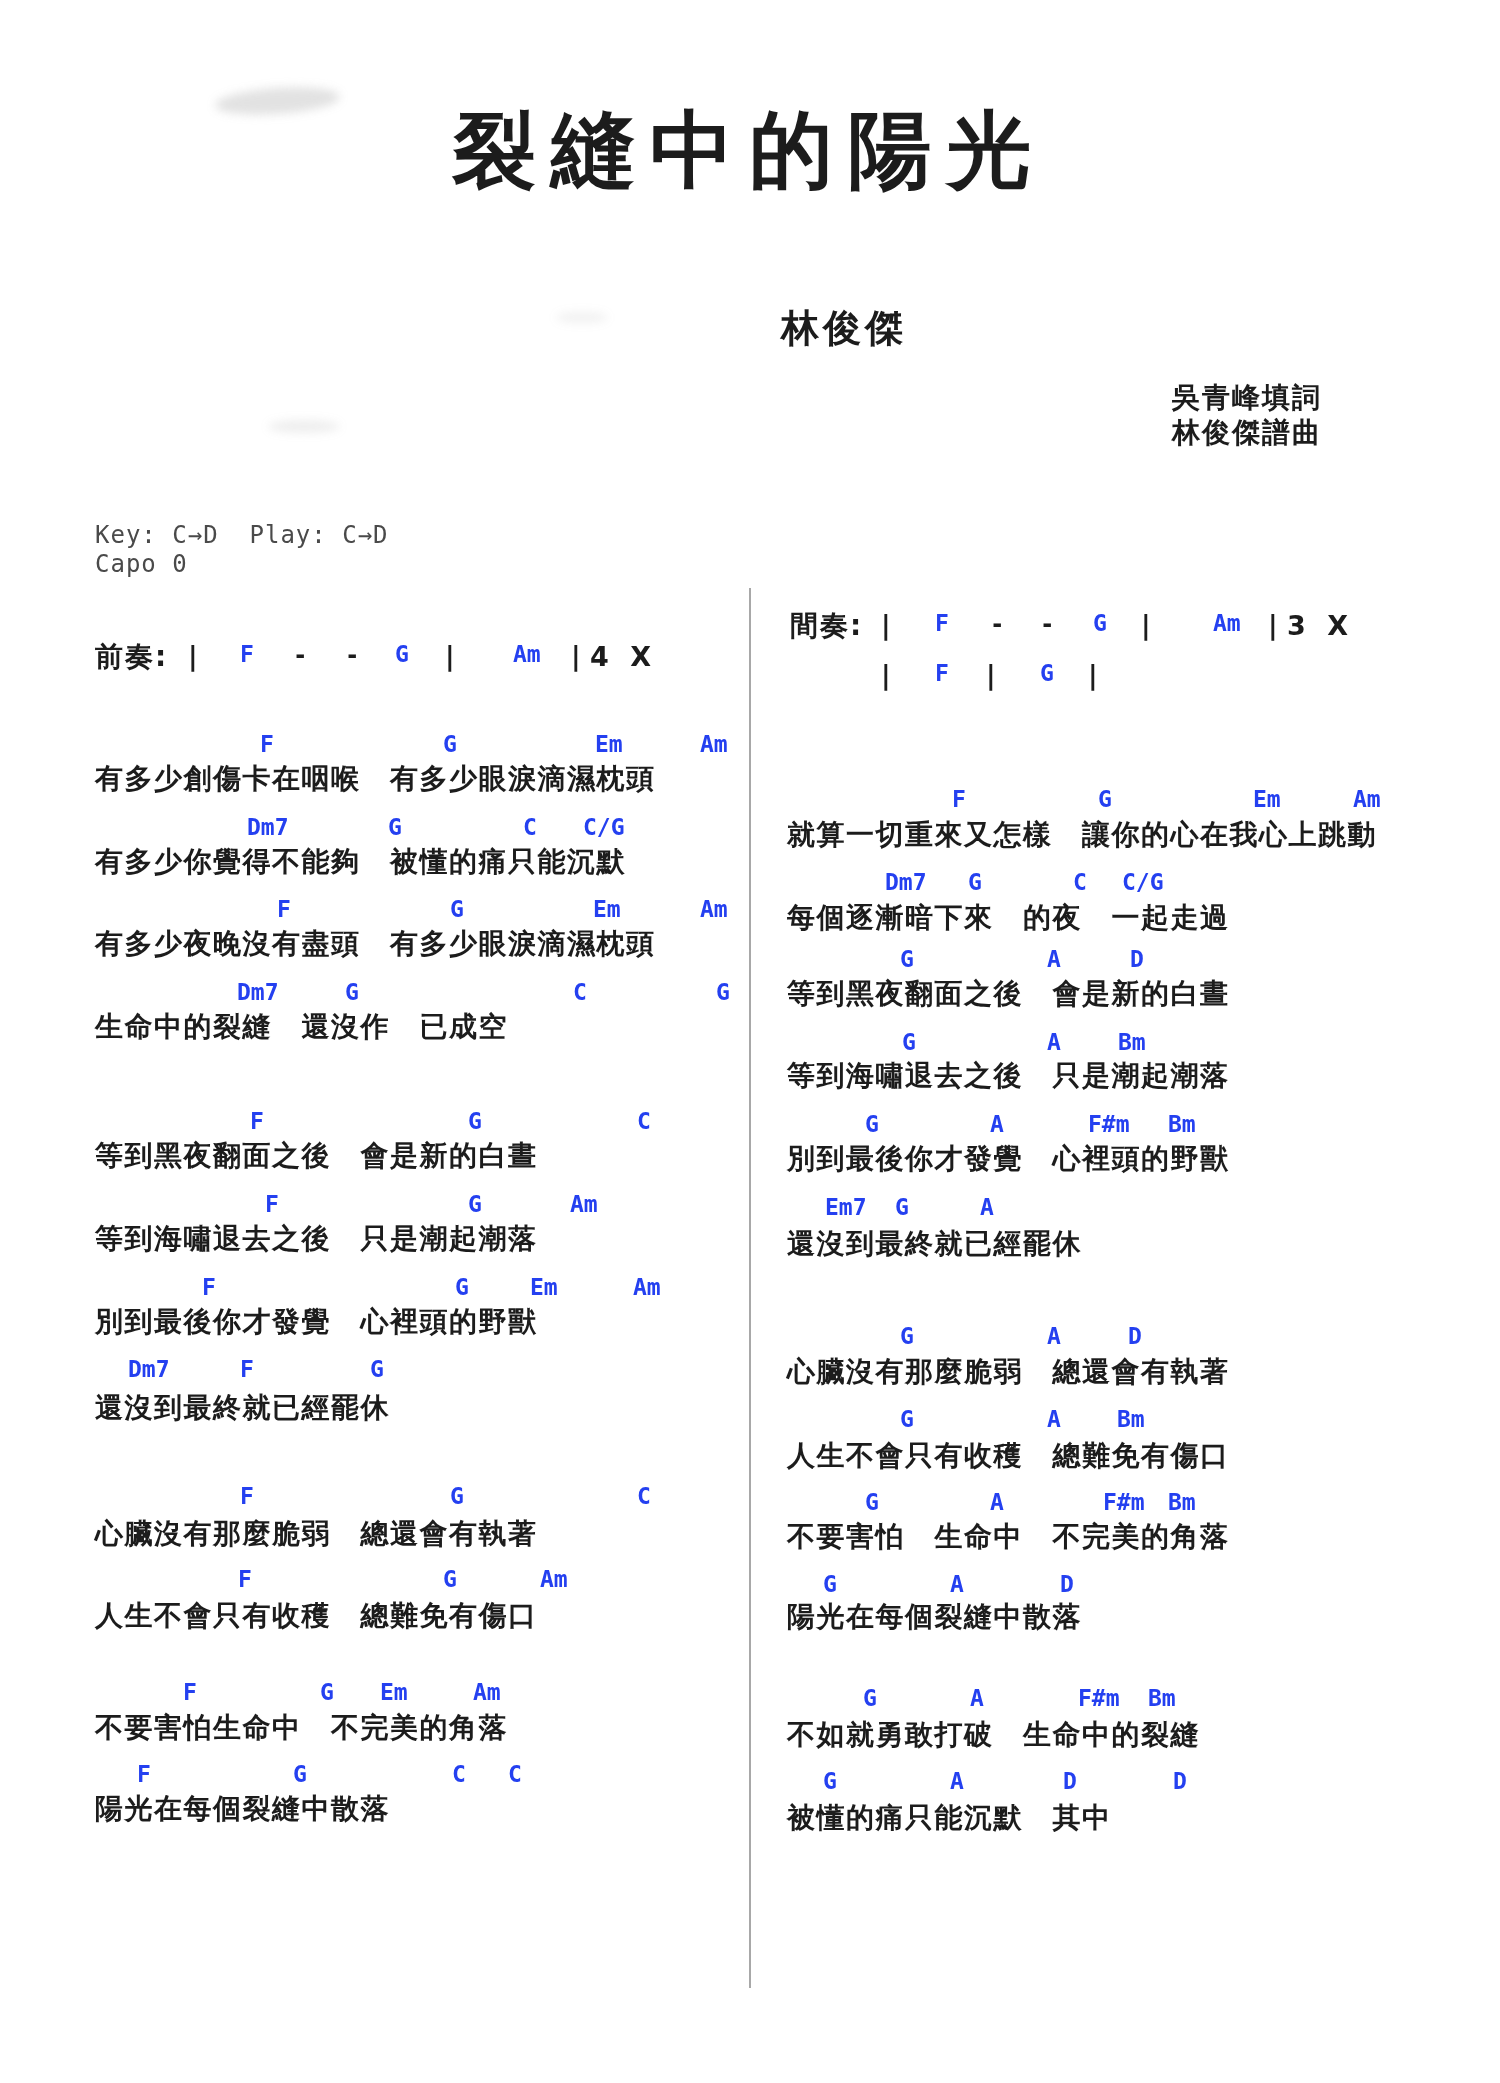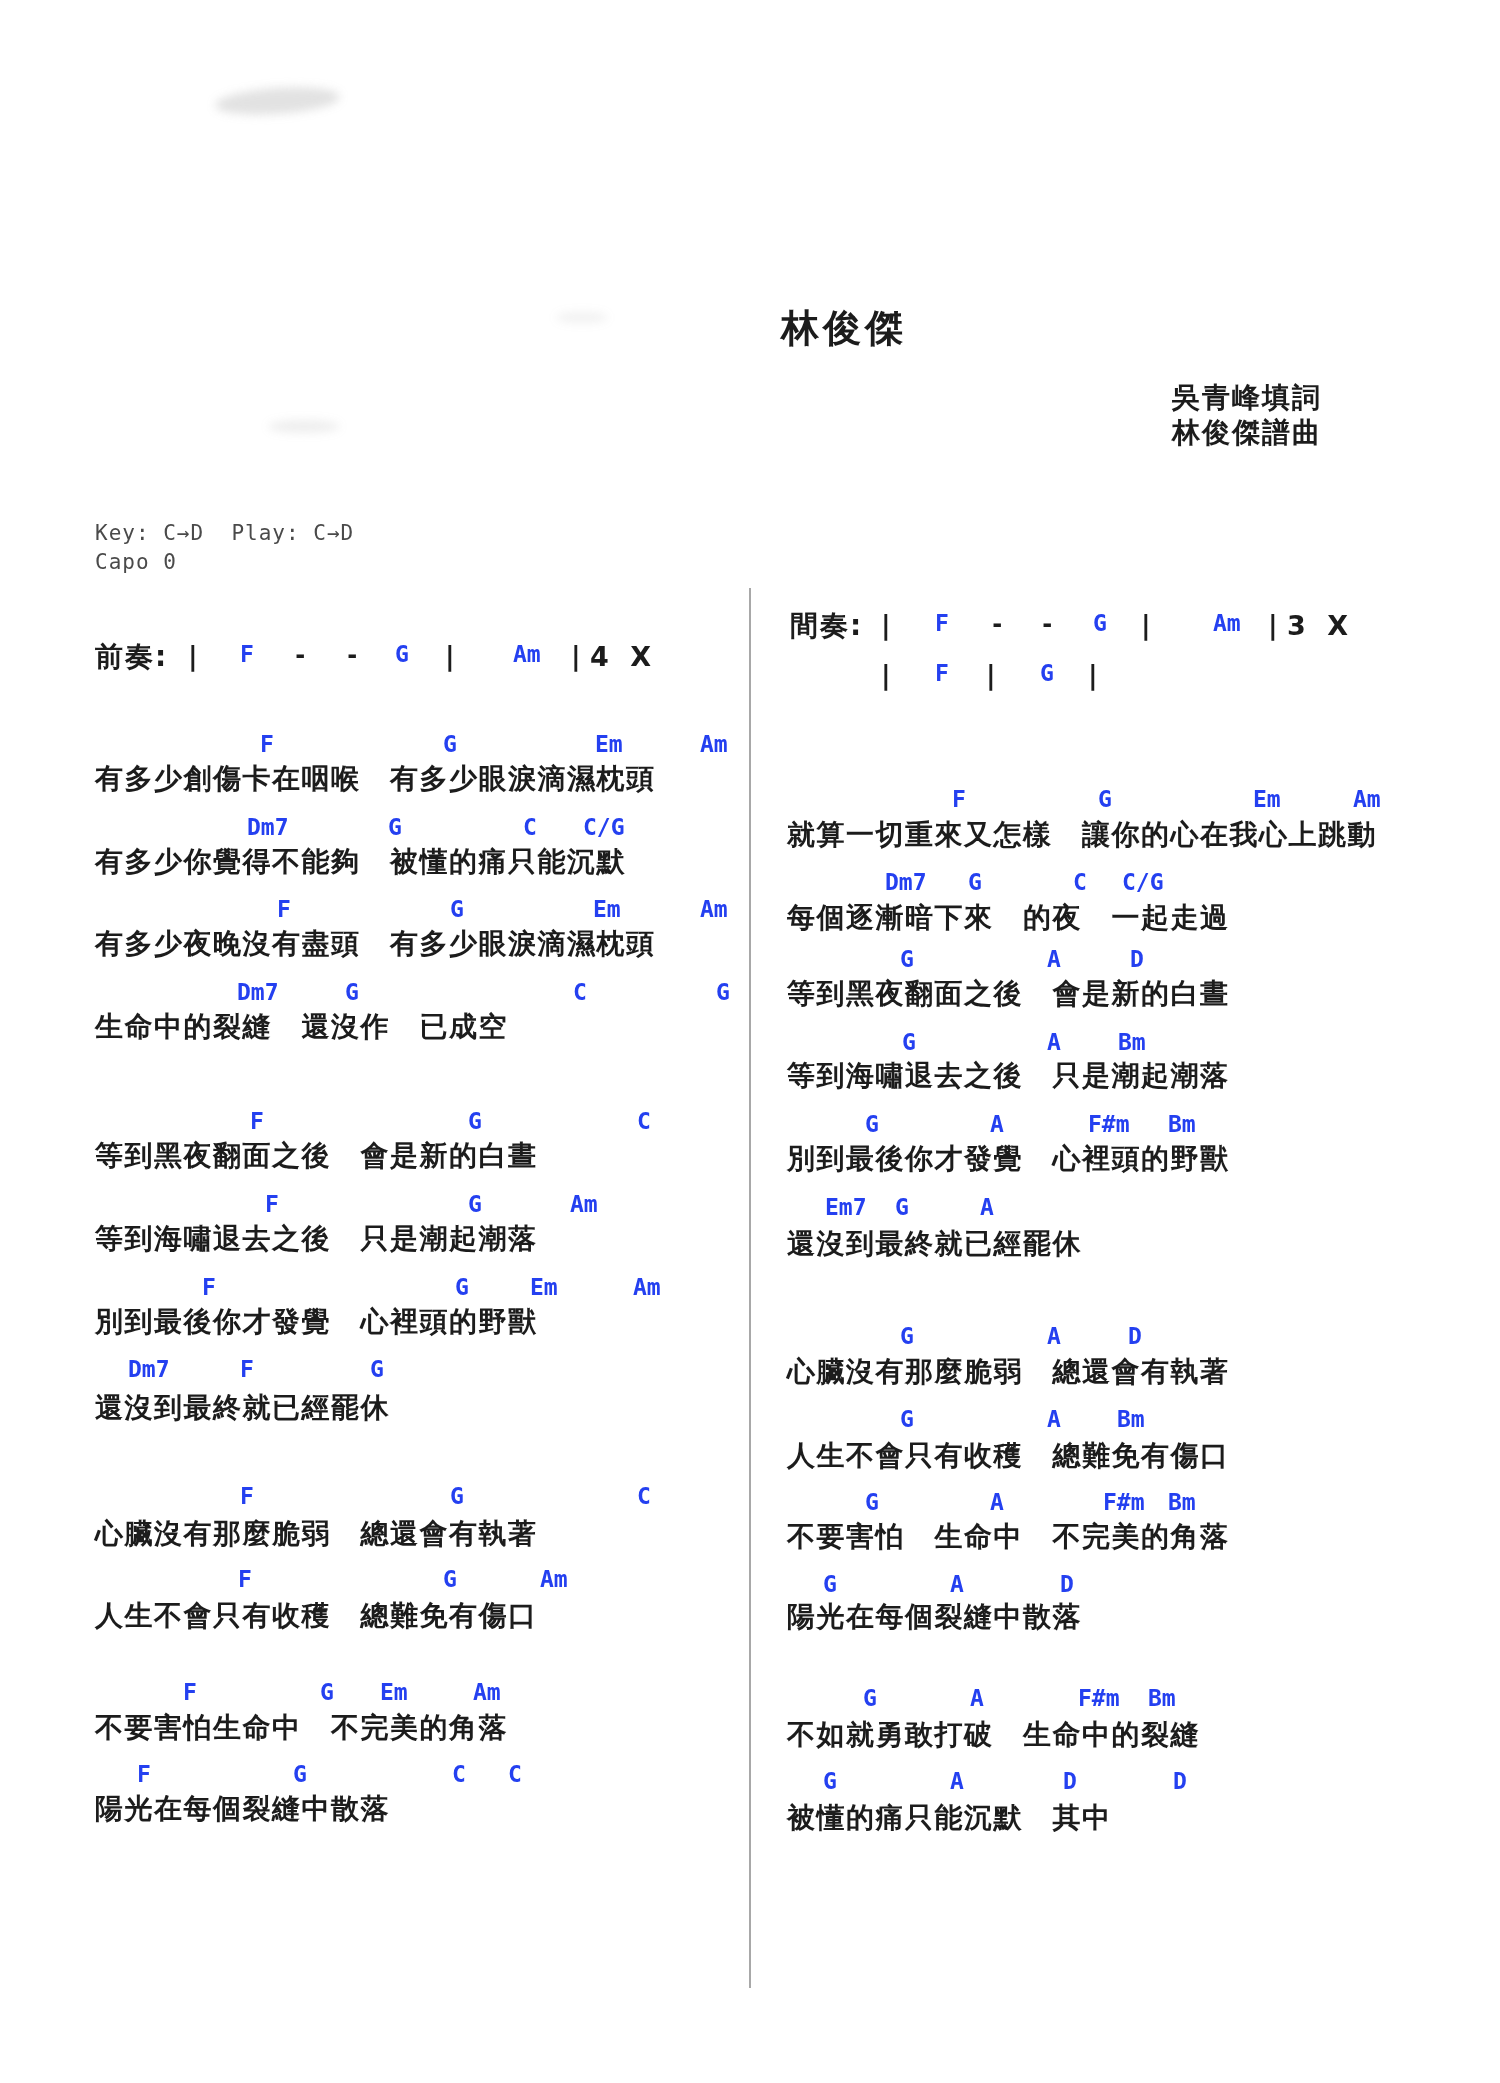--- a/index.html
+++ b/index.html
@@ -22,21 +22,21 @@
     font-size:38px;letter-spacing:4px;color:var(--ink);white-space:nowrap;
   }
   .credits{
     position:absolute;right:178px;top:380px;text-align:right;
     font-family:"DejaVu Serif", serif;font-weight:700;
     font-size:28px;line-height:35px;letter-spacing:2px;color:var(--ink);
   }
   .keyline,.capoline{
     position:absolute;left:95px;
     font-family:"DejaVu Sans Mono", monospace;
-    font-size:21px;letter-spacing:1px;color:var(--meta);white-space:pre;
+    font-size:24px;letter-spacing:1px;color:var(--meta);white-space:pre;
   }
   .keyline{top:521px;}
   .capoline{top:550px;}
 
   .divider{position:absolute;width:2px;background:var(--divider);}
 
   
   .tk{position:absolute;white-space:pre;line-height:1;}
   .tk-chord{
     color:var(--chord);
@@ -77,20 +77,21 @@
   .s3{left:556px;top:312px;width:52px;height:11px;background:rgba(120,120,120,.10);}
 </style>
 </head>
 <body style="--chord: #2440f0; --ink: #1c1c1c; --meta: #4a4a4a; --divider: #a8a8a8; background: rgb(255, 255, 255);">
 
 <div class="page">
   <div class="smudge s1"></div>
   <div class="smudge s2"></div>
   <div class="smudge s3"></div>
 
+  <h1 class="title">裂縫中的陽光</h1>
   <div class="artist">林俊傑</div>
 
   <div class="credits">
     <div>吳青峰填詞</div>
     <div>林俊傑譜曲</div>
   </div>
 
   <div class="keyline">Key: C→D  Play: C→D</div>
   <div class="capoline">Capo 0</div>
 

